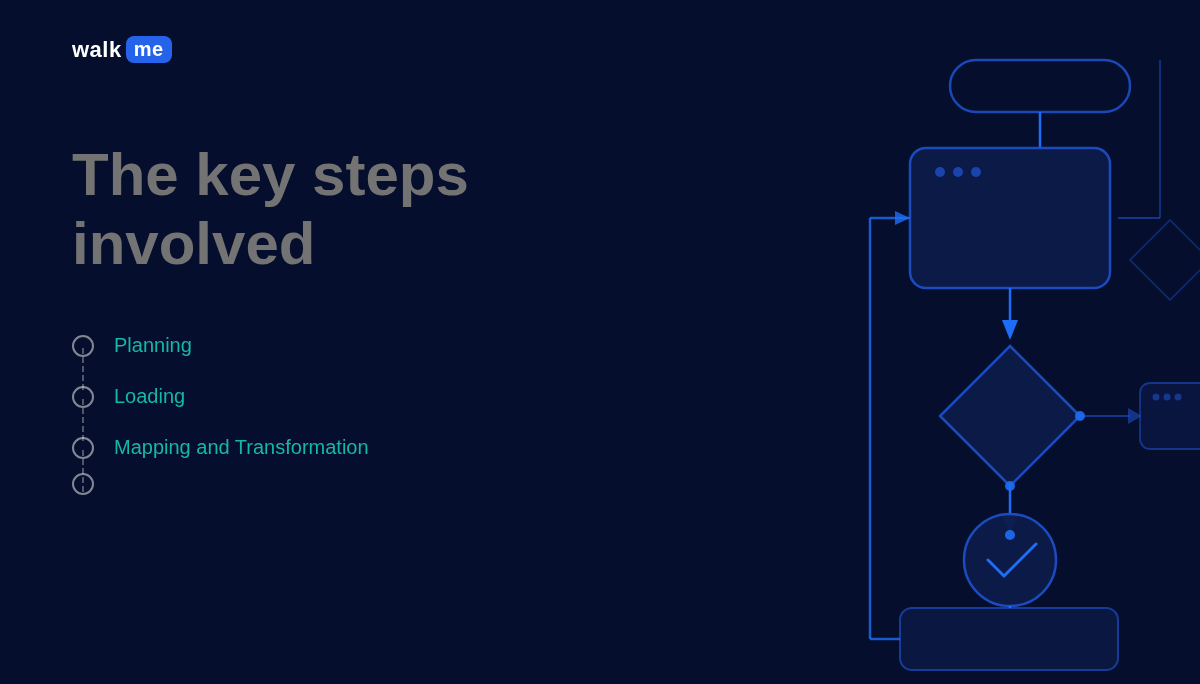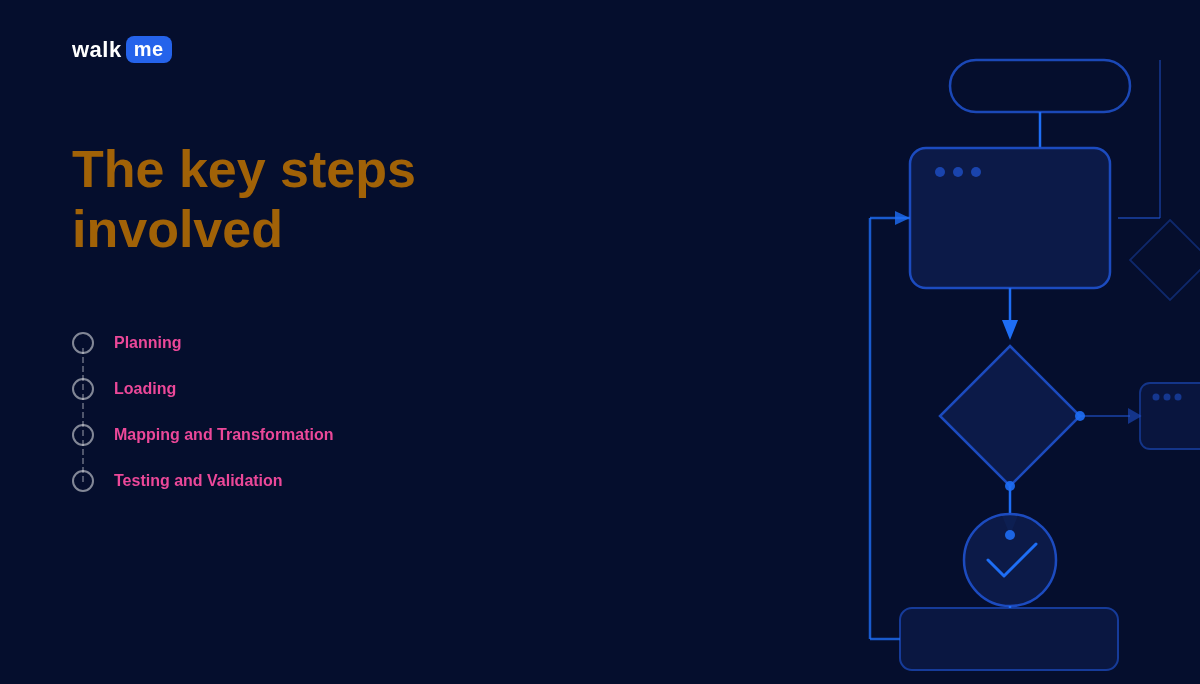--- a/index.html
+++ b/index.html
@@ -37,24 +37,24 @@
       padding: 2px 8px;
       font-size: 20px;
       font-weight: 700;
       margin-left: 4px;
     }
 
     .main-title {
       position: absolute;
       top: 140px;
       left: 72px;
-      font-size: 52px;
+      font-size: 60px;
       font-weight: 700;
       line-height: 1.15;
-      color: #a16207;
+      color: #737373;
       max-width: 560px;
     }
 
     .steps-list {
       position: absolute;
       top: 320px;
       left: 72px;
       display: flex;
       flex-direction: column;
       gap: 0;
@@ -81,23 +81,23 @@
       height: 22px;
       border: 2px solid rgba(255,255,255,0.5);
       border-radius: 50%;
       flex-shrink: 0;
       background: transparent;
       position: relative;
       z-index: 1;
     }
 
     .step-label {
-      font-size: 16px;
-      font-weight: 700;
-      color: #ec4899;
+      font-size: 20px;
+      font-weight: 400;
+      color: #14b8a6;
       padding: 14px 0;
     }
 
     
     .flowchart {
       position: absolute;
       right: 0;
       top: 0;
       width: 560px;
       height: 684px;
@@ -138,21 +138,20 @@
   </div>
 
   <div class="step-item">
     <div class="step-circle"></div>
     <span class="step-label">Mapping and Transformation</span>
     <div class="step-connector"></div>
   </div>
 
   <div class="step-item">
     <div class="step-circle"></div>
-    <span class="step-label">Testing and Validation</span>
   </div>
 </div>
 
 <div class="flowchart">
   <svg viewBox="0 0 560 684" xmlns="http://www.w3.org/2000/svg">
 
     <rect x="310" y="60" width="180" height="52" rx="26" ry="26" fill="none" stroke="#1e4fc7" stroke-width="2.5" opacity="0.9"></rect>
 
     <line x1="400" y1="112" x2="400" y2="148" stroke="#1e6ef5" stroke-width="2.5"></line>
 

